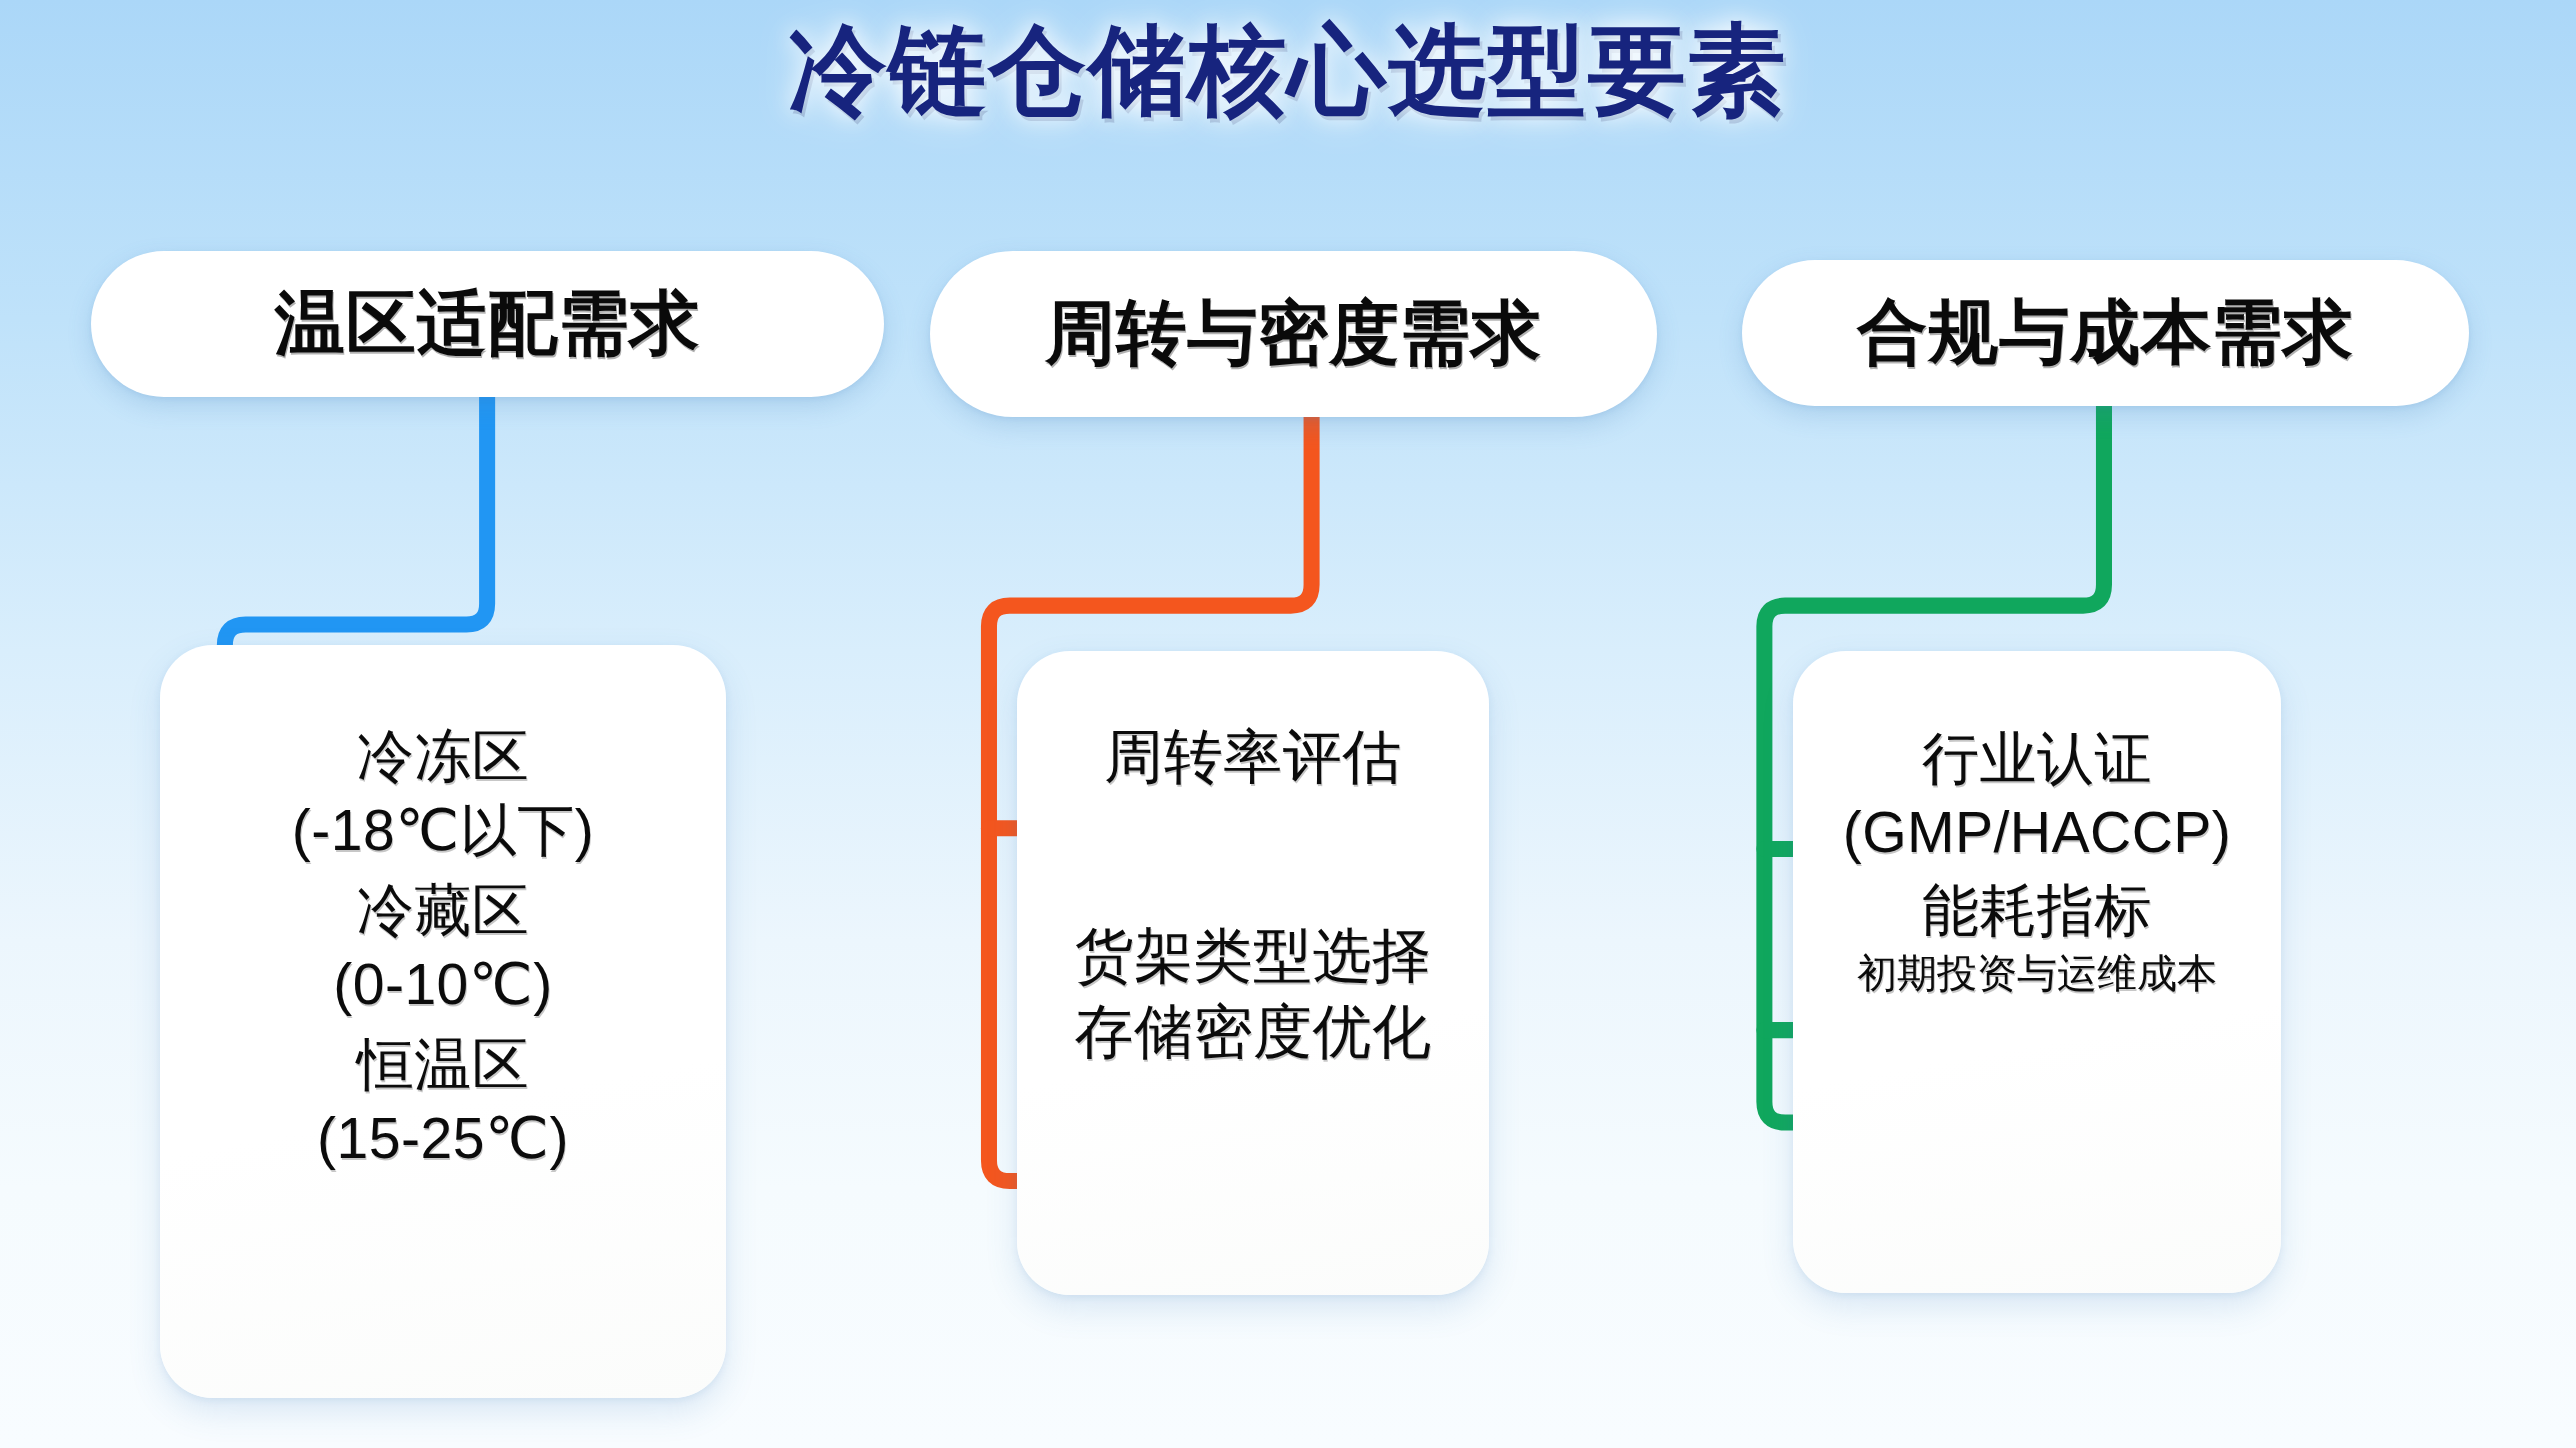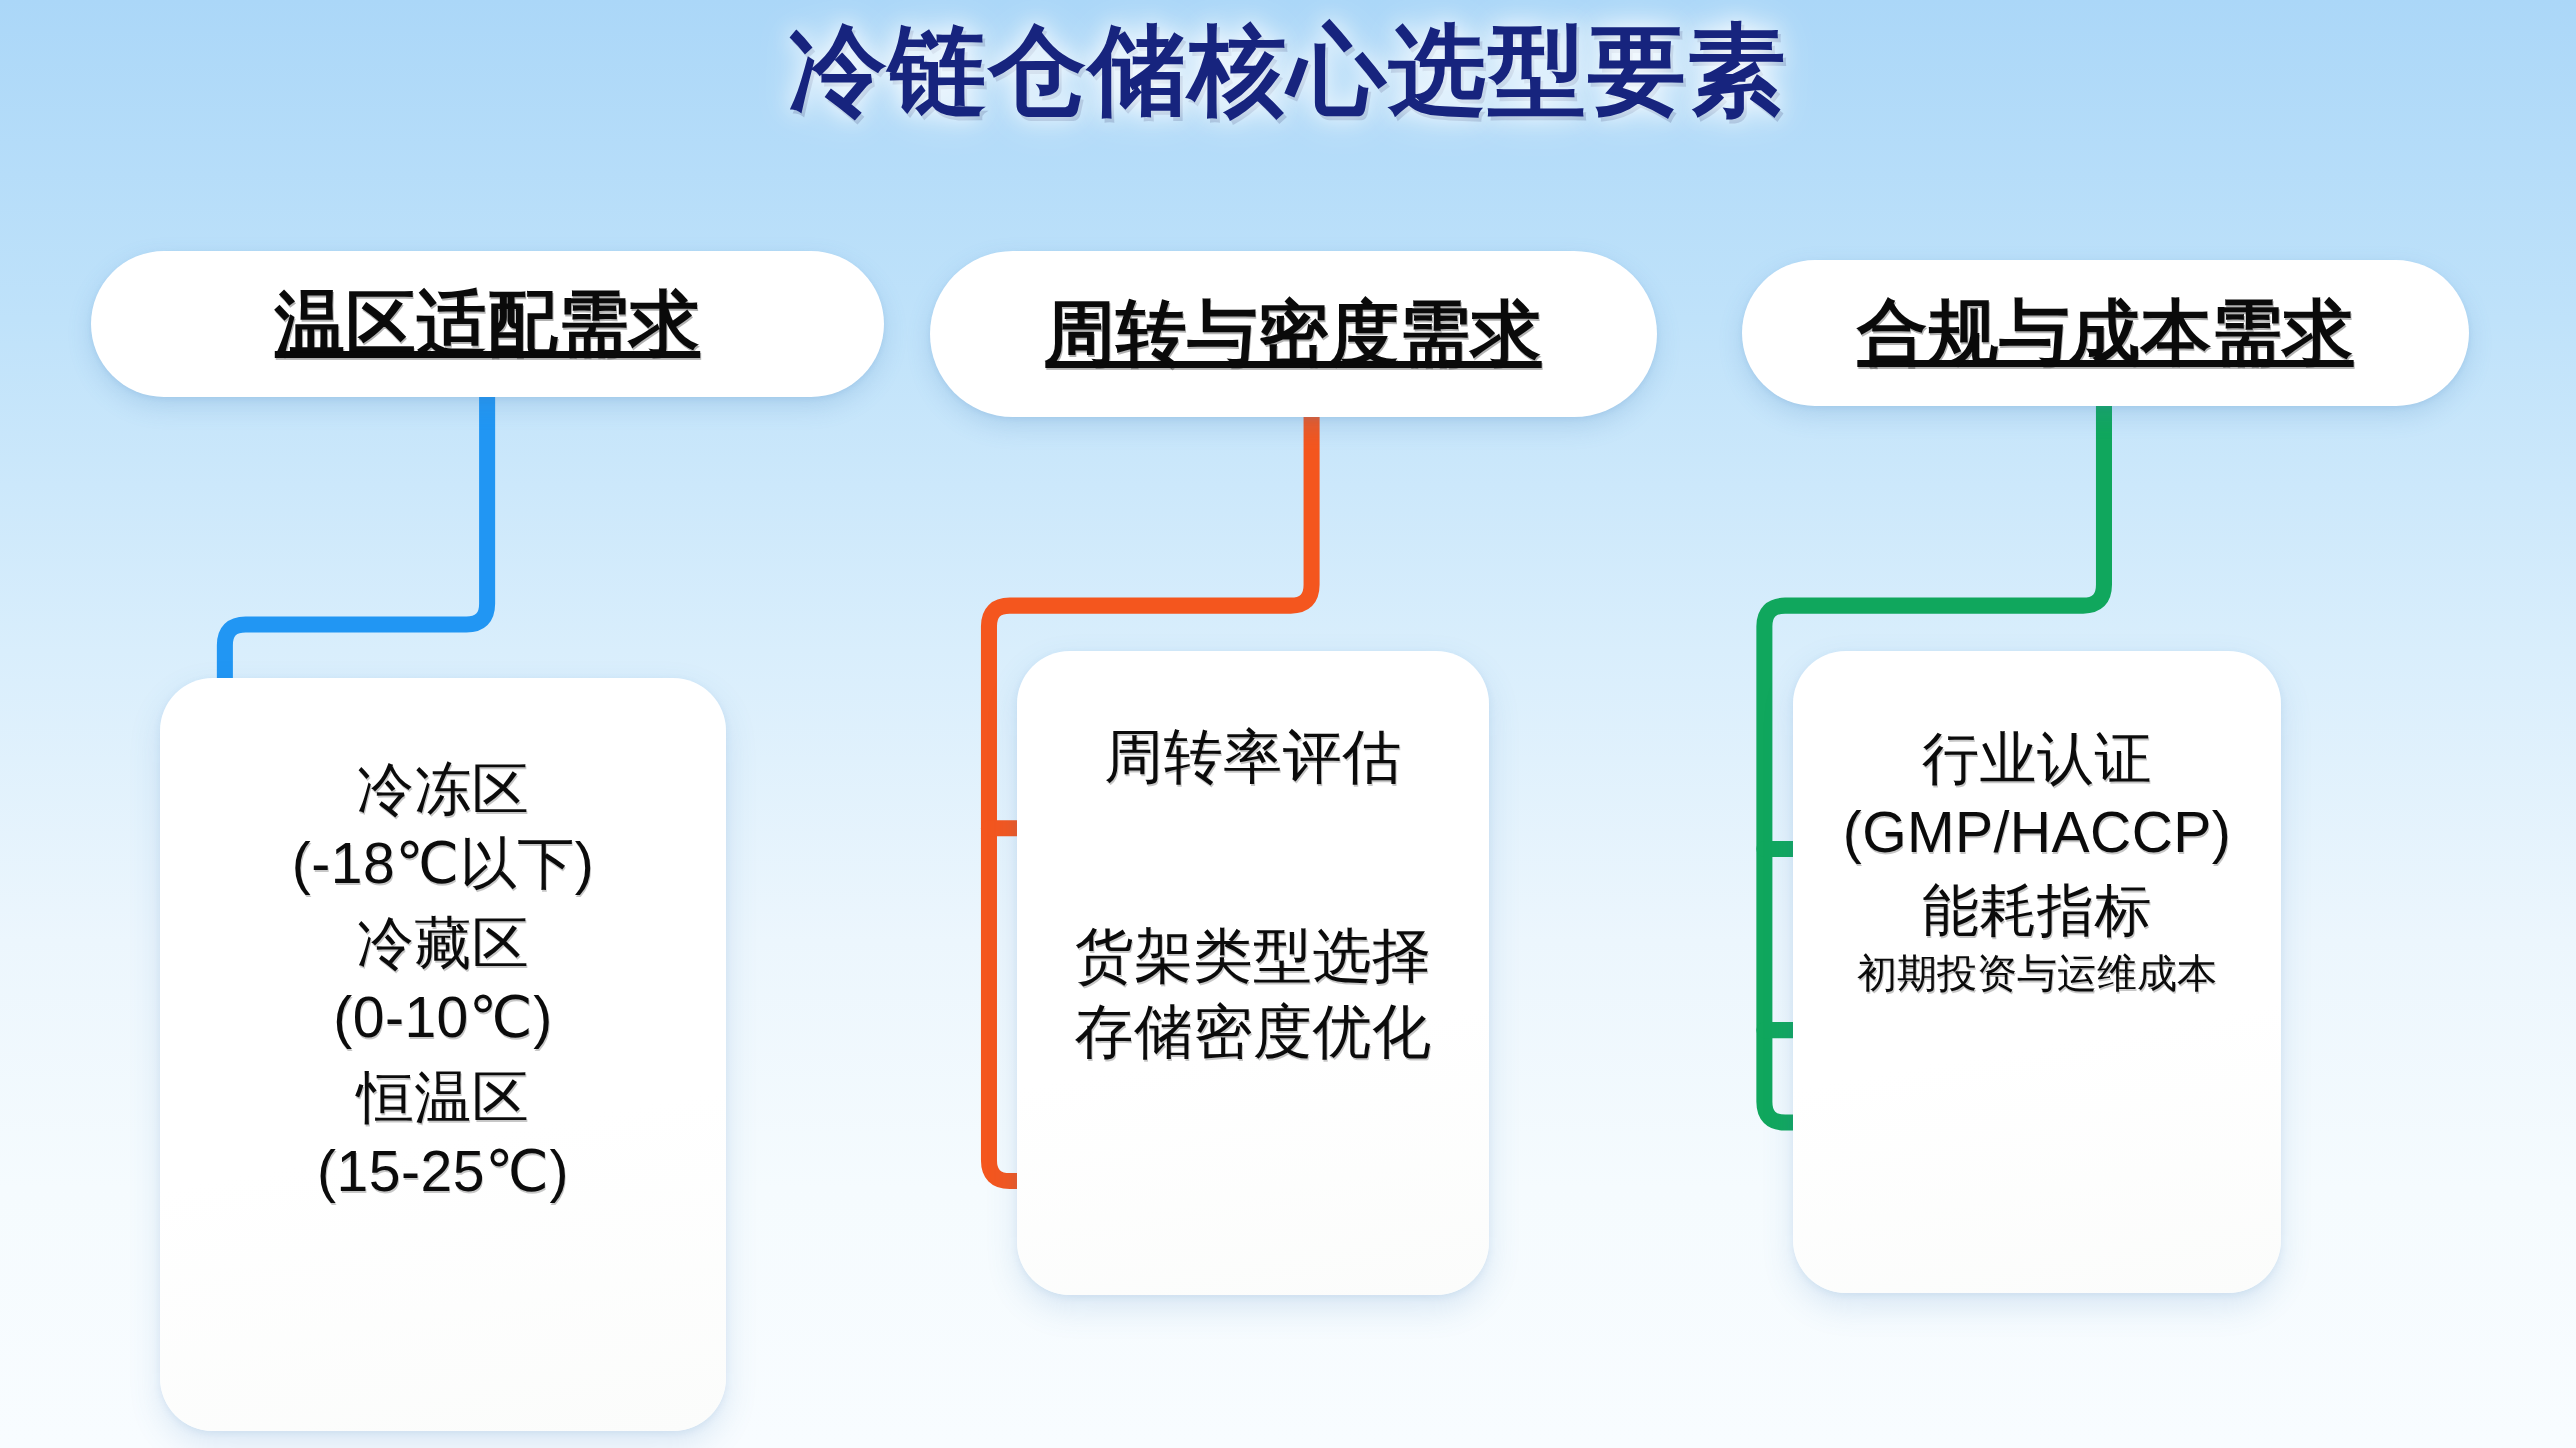--- a/index.html
+++ b/index.html
@@ -30,35 +30,34 @@
     position:absolute;
     background:#ffffff;
     border-radius:943px;
     box-shadow:0 9.4px 24.5px rgba(70,130,190,.20),0 1.9px 5.7px rgba(70,130,190,.12);
     display:flex;align-items:center;justify-content:center;
   }
   .pill-label{
     font-size:70px;font-weight:bold;color:#0a0a0a;
     letter-spacing:0.9px;white-space:nowrap;
     text-shadow:0.9px 1.9px 0 rgba(0,0,0,.30);
-    text-decoration:underline;
   }
   #pill-1{left:91px; top:251px; width:793px; height:146px;}
   #pill-2{left:930px;top:251px; width:727px; height:166px;}
   #pill-3{left:1742px;top:260px; width:727px; height:146px;}
 
   
   .card{
     position:absolute;
     background:linear-gradient(170deg,#ffffff 0%,#ffffff 60%,#fbfcfb 100%);
     border-radius:53px;
     box-shadow:0 13.2px 32px rgba(70,130,190,.16),0 2.8px 7.5px rgba(70,130,190,.10);
     display:flex;flex-direction:column;align-items:center;
   }
-  #card-1{left:160px; top:678px; width:566px; height:679px;  padding-top:74px;}
+  #card-1{left:160px; top:645px; width:566px; height:679px;  padding-top:74px;}
   #card-2{left:1017px;top:651px; width:472px; height:576px;  padding-top:68px;gap:45px;}
   #card-3{left:1793px;top:651px; width:488px; height:572px;  padding-top:70px;}
 
   .item{
     width:100%;
     text-align:center;
     color:#0b0b0b;
     font-size:57px;
     line-height:1.30;
     letter-spacing:0.5px;

